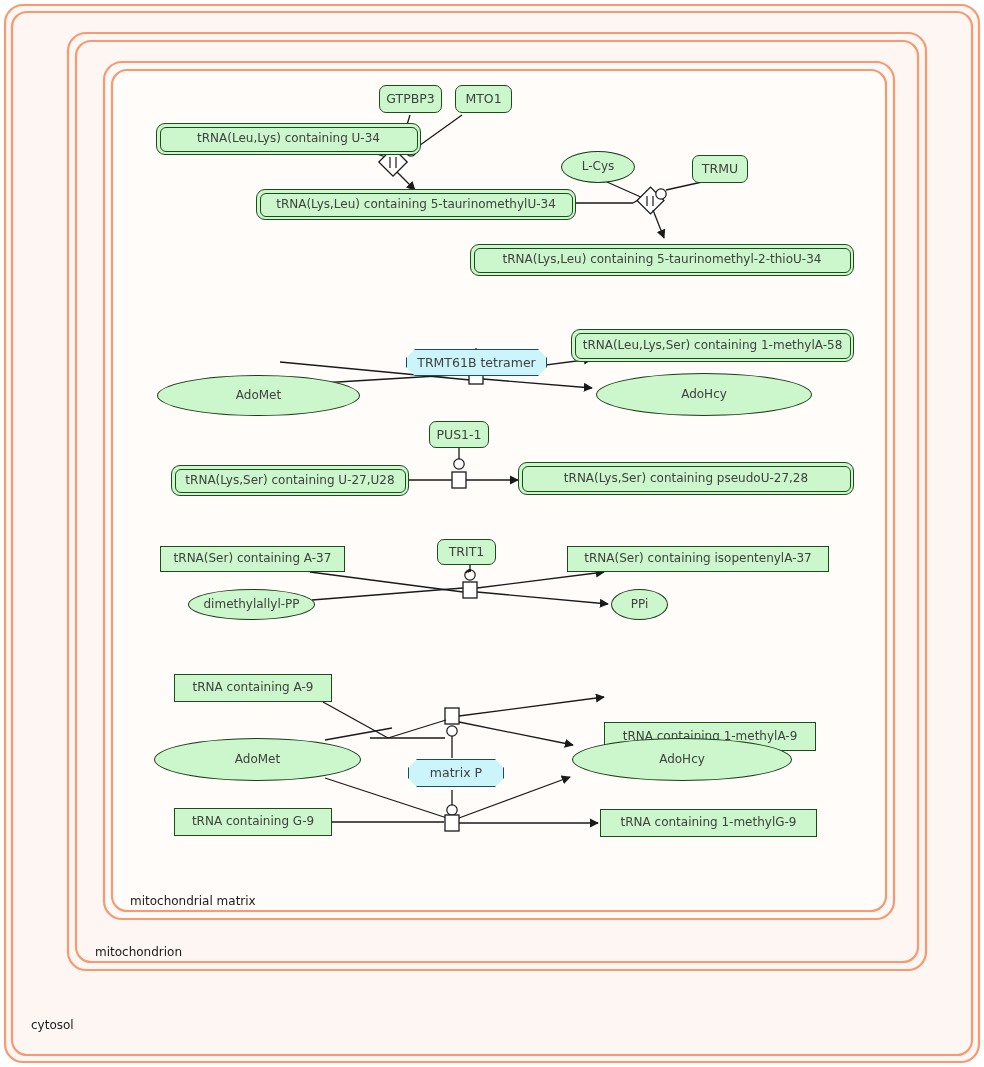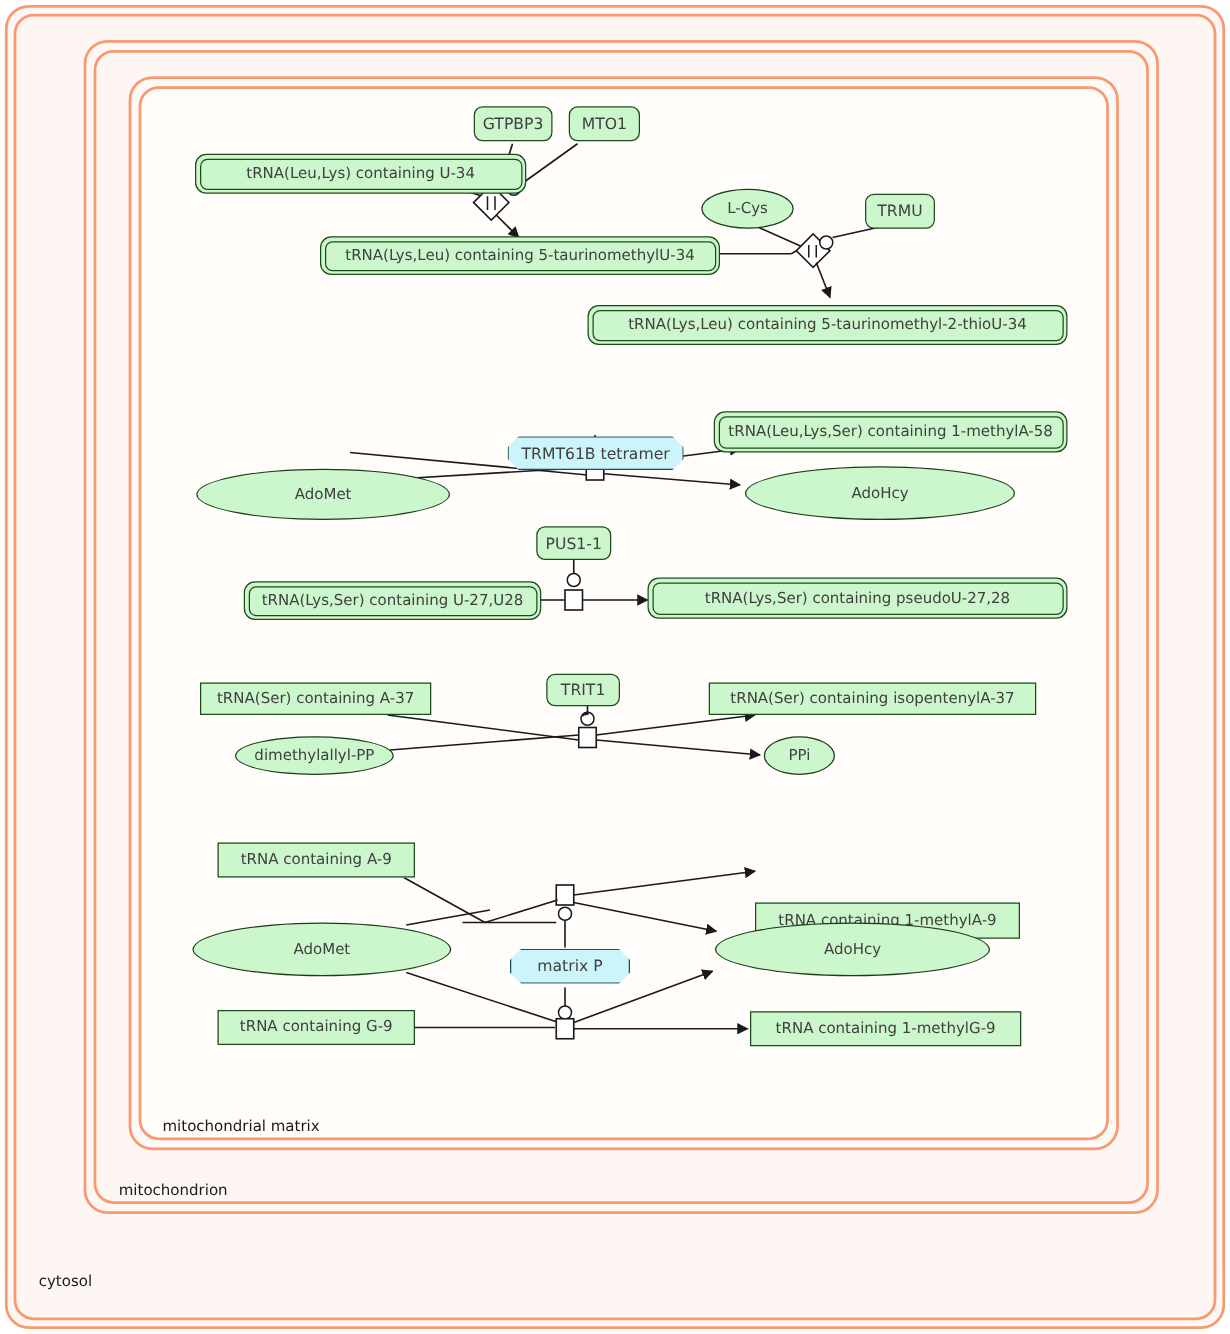--- a/index.html
+++ b/index.html
@@ -235,21 +235,21 @@
   <div class="node complex" style="left:406px; top:323px; width:141px; height:27px;margin-top:26px;">TRMT61B tetramer</div>
 
   <div class="node na-double" style="left:571px; top:329px; width:283px; height:33px;">tRNA(Leu,Lys,Ser) containing 1-methylA-58</div>
 
   <div class="node smallmol" style="left:157px; top:375px; width:203px; height:41px;">AdoMet</div>
 
   <div class="node smallmol" style="left:596px; top:373px; width:216px; height:43px;">AdoHcy</div>
 
   <div class="node protein" style="left:429px; top:421px; width:60px; height:27px;">PUS1-1</div>
 
-  <div class="node na-double" style="left:171px; top:465px; width:238px; height:31px;margin-left:24px;">tRNA(Lys,Ser) containing U-27,U28</div>
+  <div class="node na-double" style="left:171px; top:465px; width:238px; height:31px;">tRNA(Lys,Ser) containing U-27,U28</div>
 
   <div class="node na-double" style="left:518px; top:462px; width:336px; height:33px;">tRNA(Lys,Ser) containing pseudoU-27,28</div>
 
   <div class="node na-plain" style="left:160px; top:546px; width:185px; height:26px;">tRNA(Ser) containing A-37</div>
 
   <div class="node protein" style="left:437px; top:539px; width:59px; height:26px;">TRIT1</div>
 
   <div class="node na-plain" style="left:567px; top:546px; width:262px; height:26px;">tRNA(Ser) containing isopentenylA-37</div>
 
   <div class="node smallmol" style="left:188px; top:589px; width:127px; height:31px;">dimethylallyl-PP</div>

